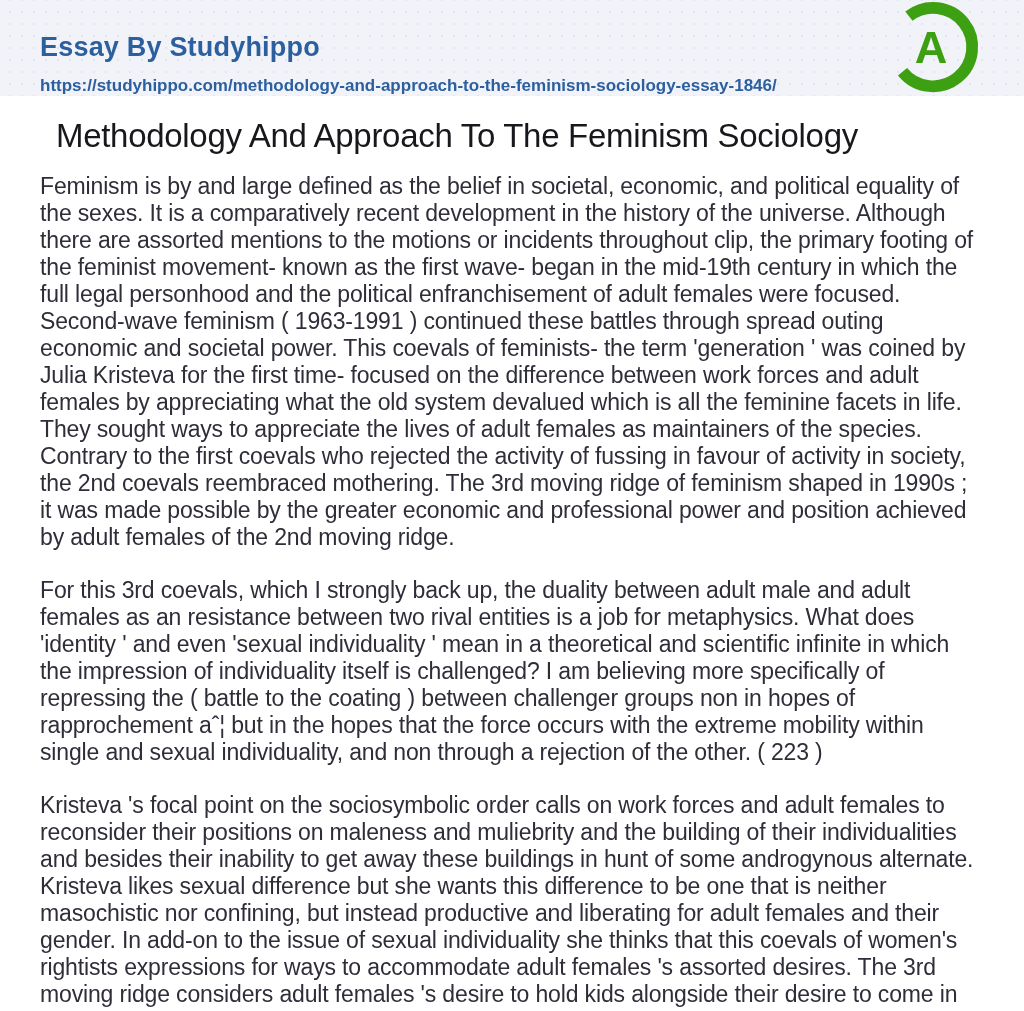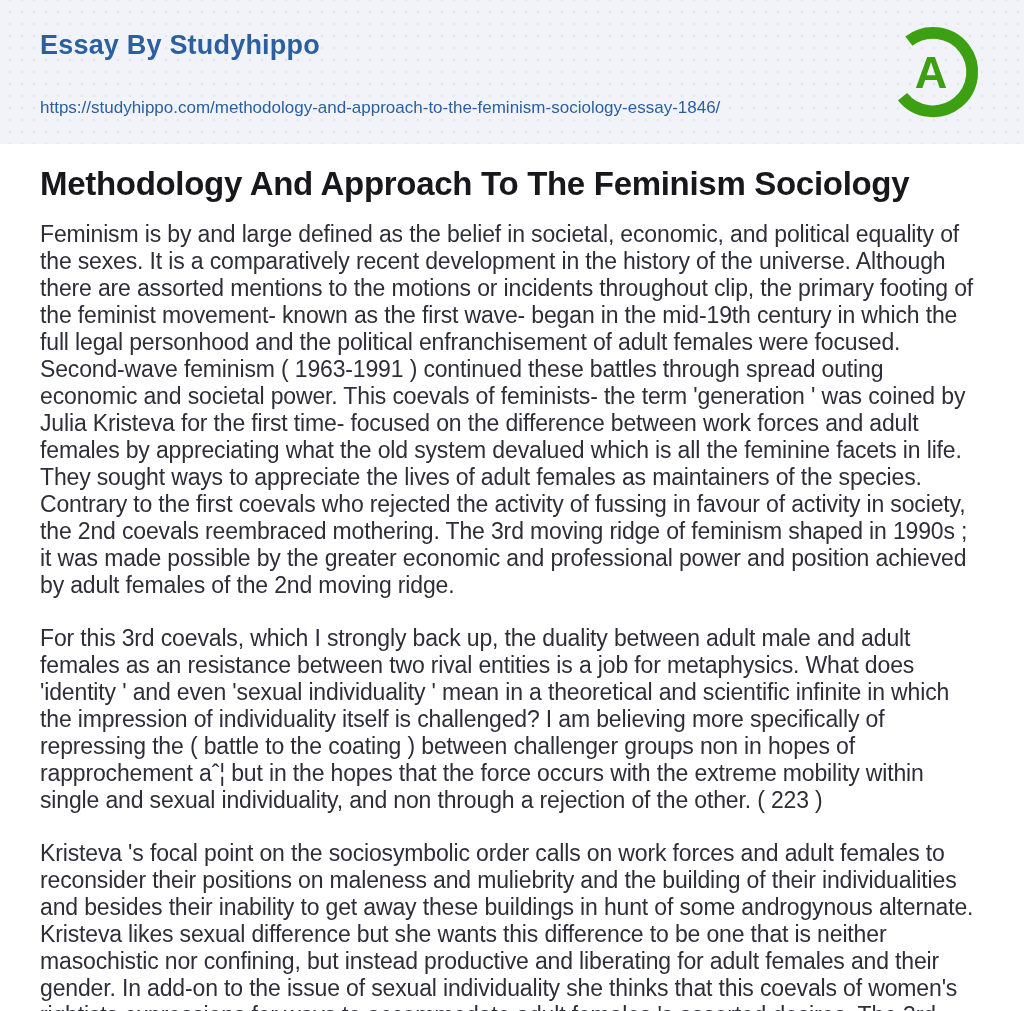--- a/index.html
+++ b/index.html
@@ -6,61 +6,61 @@
   html, body {
     width: 1024px;
     background: #ffffff;
     font-family: "Liberation Sans", sans-serif;
   }
   body { min-height: 1011px; position: relative; }
 
   
   .header {
     width: 1024px;
-    height: 144px;
+    height: 96px;
     background-color: #f1f3f9;
     background-image: radial-gradient(circle, #e2e6f0 1.1px, transparent 1.2px);
     background-size: 12px 12px;
     background-position: 4px 6px;
     display: flex;
-    align-items: center;
+    align-items: flex-end;
     justify-content: space-between;
     padding: 0 40px;
   }
   .header-text { display: flex; flex-direction: column; gap: 13px; padding-top: 6px; }
   .byline {
     color: #2b5f9e;
     font-size: 27px;
     font-weight: 700;
     letter-spacing: 0.2px;
     line-height: 1.1;
   }
   .page-url {
     color: #2b5f9e;
     font-size: 17px;
-    font-weight: 400;
+    font-weight: 700;
     text-decoration: none;
     letter-spacing: 0px;
     line-height: 1.2;
-    margin-top: 24px;
   }
   .logo { width: 98px; height: 98px; flex: 0 0 auto; margin-right: 2px; }
 
   
   .content {
     padding: 21px 40px 40px 40px;
   }
   .article-title {
     color: #17171c;
     font-size: 33px;
-    font-weight: 700;
+    font-weight: 400;
     line-height: 38px;
     letter-spacing: -0.3px;
     max-width: 940px;
     margin-bottom: 18px;
+    margin-left: 16px;
   }
   .article-body p {
     color: #2e2e39;
     font-size: 23px;
     line-height: 27px;
     letter-spacing: -0.15px;
     margin-bottom: 26px;
     max-width: 944px;
   }
 </style>

